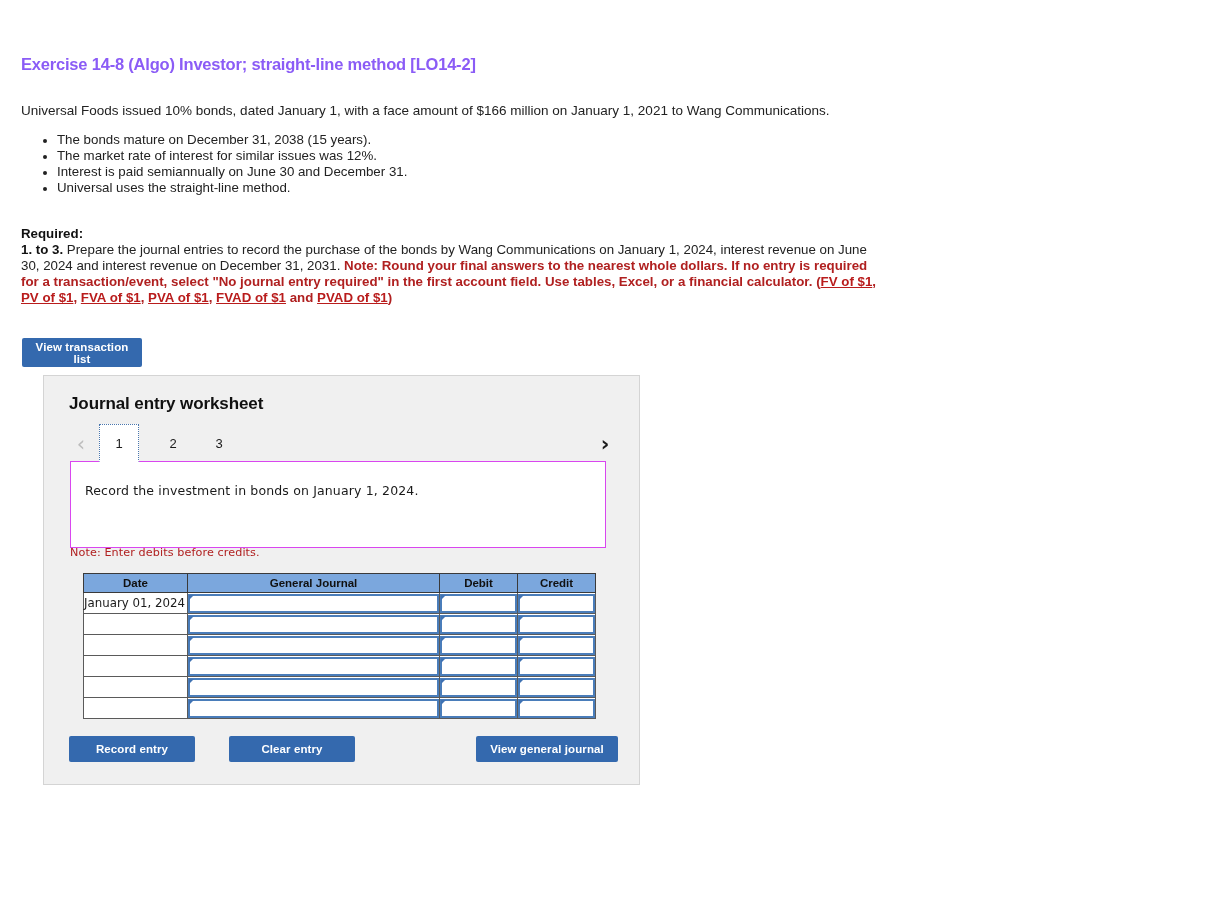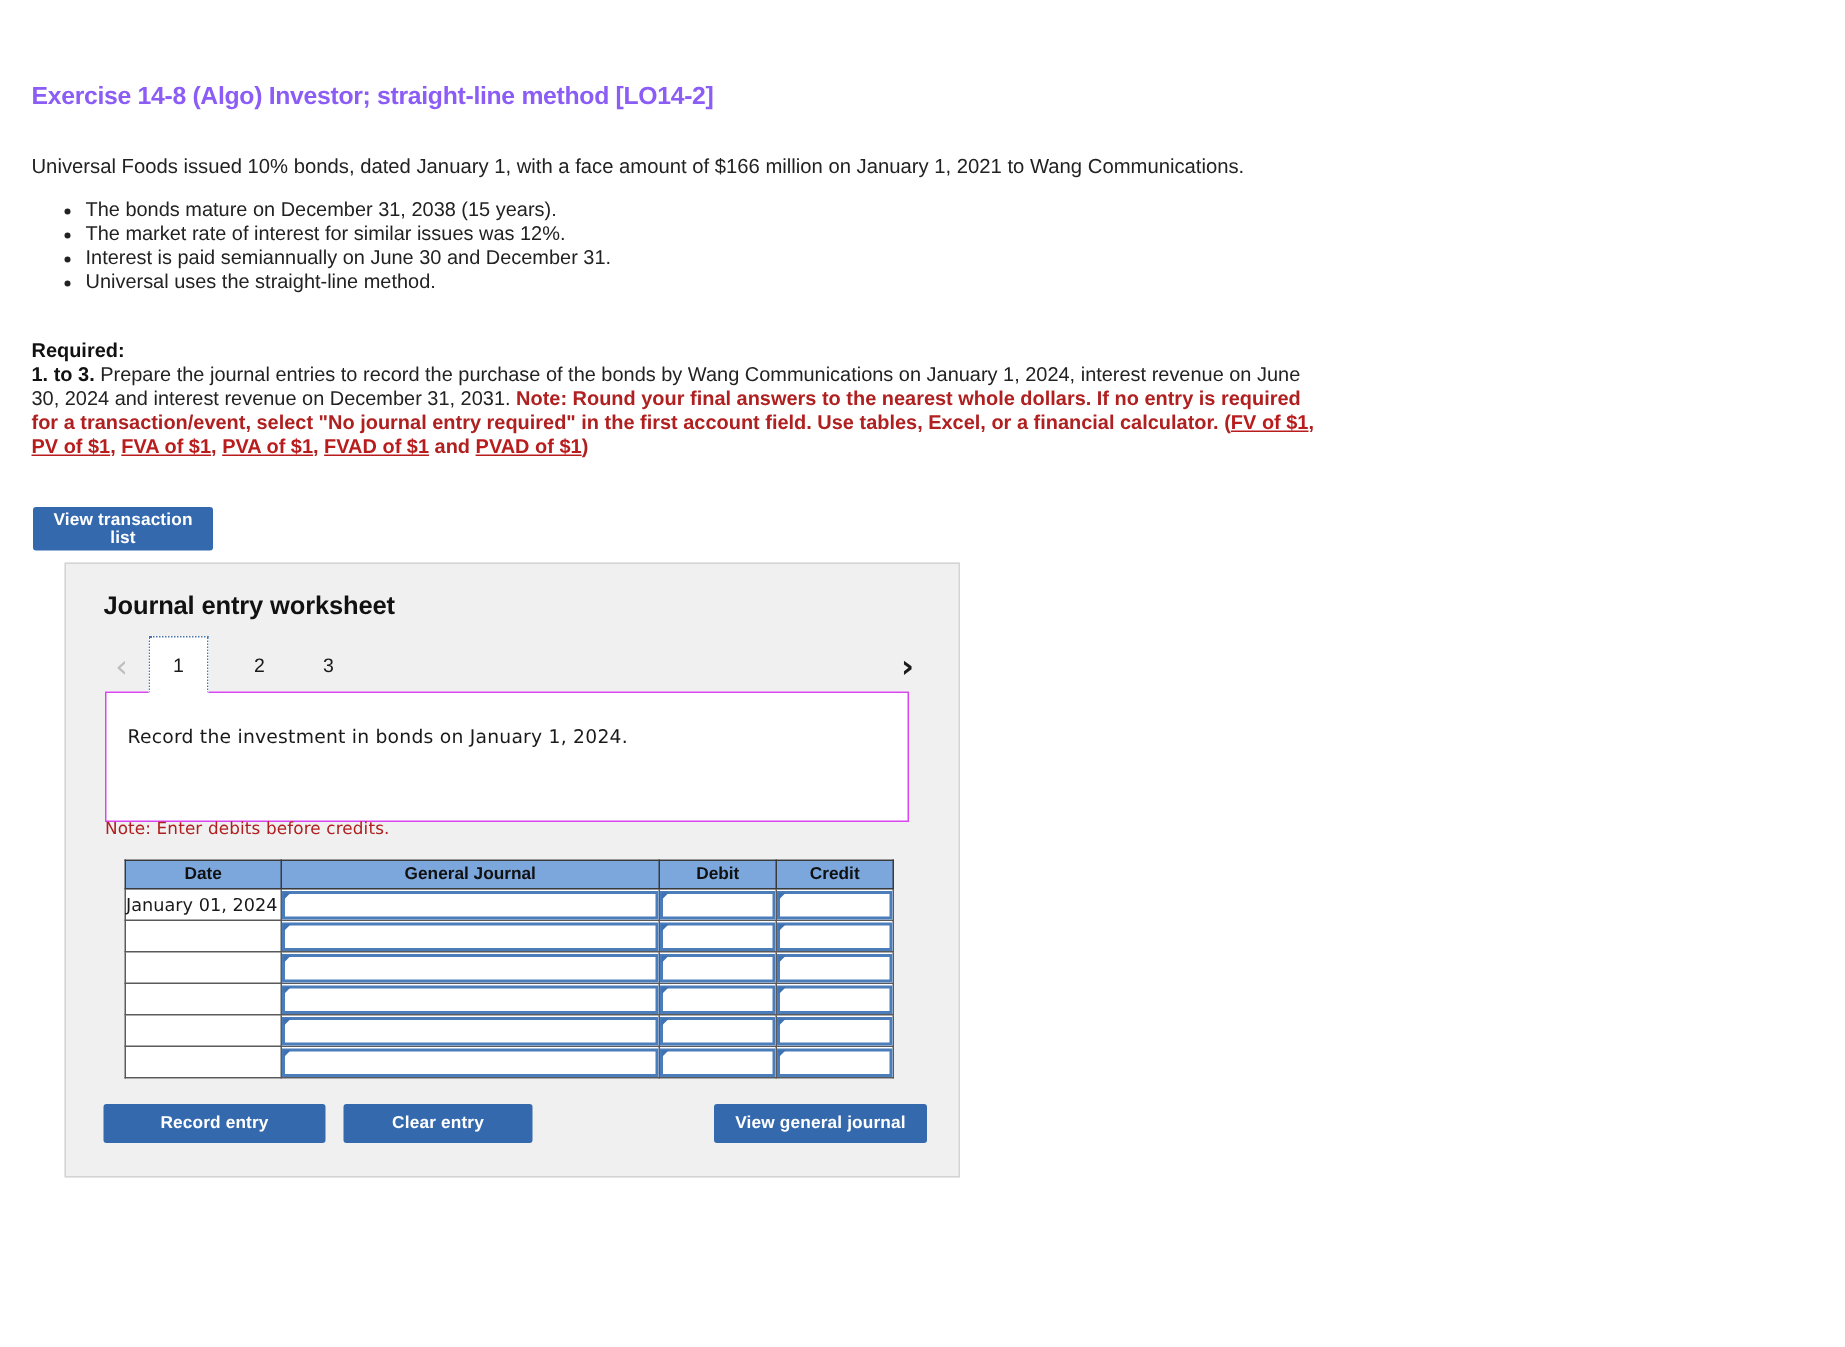--- a/index.html
+++ b/index.html
@@ -258,21 +258,21 @@
     height: 0;
     border-top: 5px solid #3f72b3;
     border-right: 5px solid transparent;
   }
 
   
   #record-entry {
     position: absolute;
     left: 25px;
     top: 360px;
-    width: 148px;
+    width: 126px;
     height: 26px;
   }
   #clear-entry {
     position: absolute;
     left: 185px;
     top: 360px;
     width: 126px;
     height: 26px;
   }
   #view-general-journal {

